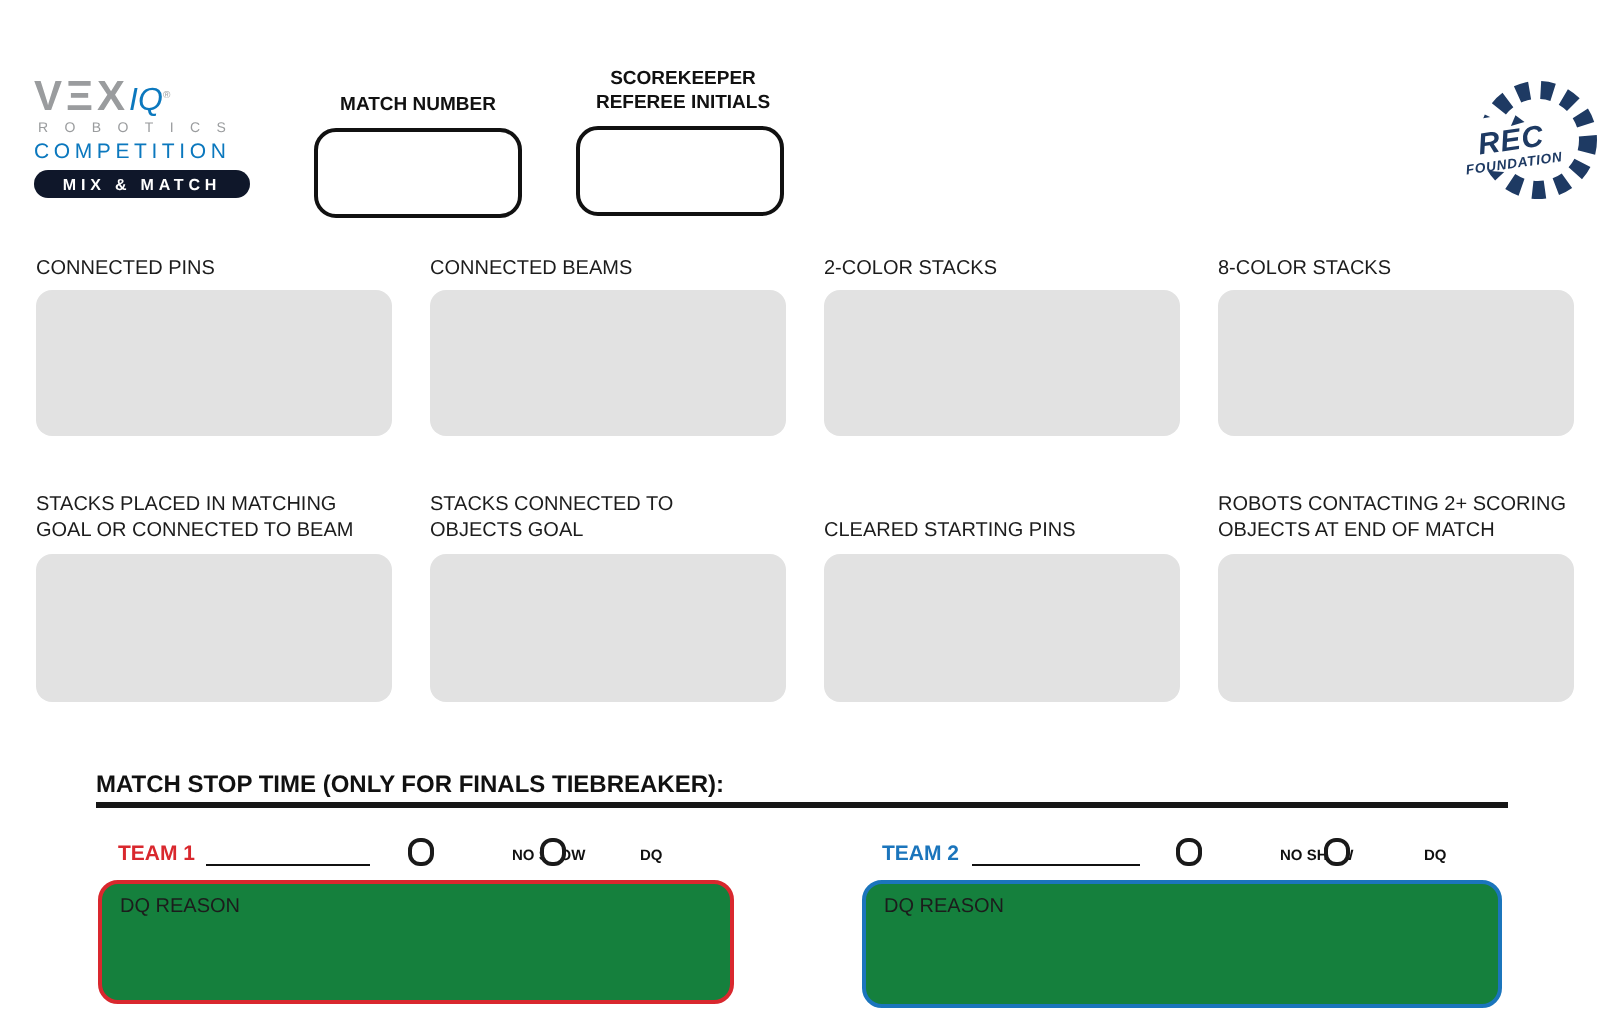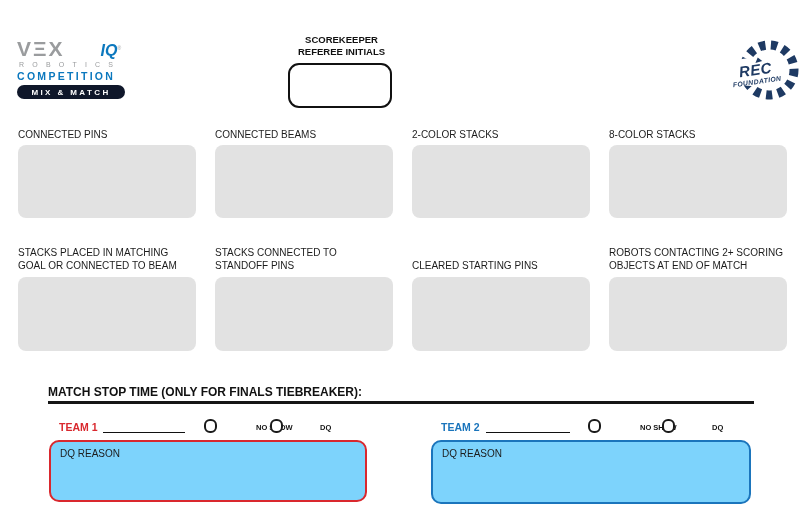--- a/index.html
+++ b/index.html
@@ -7,24 +7,24 @@
   #page {
     position:relative; width:804px; height:513px; background:#ffffff;
     font-family:"Liberation Sans", sans-serif; color:#1a1a1a; overflow:hidden;
   }
   .abs { position:absolute; }
 
   
   .vex-logo { left:17px; top:39px; width:110px; }
   .vex-word { line-height:19px; white-space:nowrap; }
   .vex-letters { font-size:21px; font-weight:700; color:#9A9C9E; letter-spacing:2px; }
-  .vex-iq { font-size:16px; font-weight:700; font-style:italic; color:#0B78BE; letter-spacing:0;margin-left:36px; }
+  .vex-iq { font-size:16px; font-weight:400; font-style:italic; color:#0B78BE; letter-spacing:0; }
   .vex-reg { font-size:5px; color:#9A9C9E; vertical-align:top; }
   .vex-robotics { font-size:7px; color:#9A9C9E; letter-spacing:8.2px; margin:1px 0 0 2px; white-space:nowrap; }
-  .vex-competition { font-size:10.5px; font-weight:700; color:#0B78BE; letter-spacing:2.3px; margin-top:2px; white-space:nowrap; }
+  .vex-competition { font-size:10.5px; font-weight:400; color:#0B78BE; letter-spacing:2.3px; margin-top:2px; white-space:nowrap; }
   .vex-pill { margin-top:3px; width:108px; height:14px; border-radius:7px; background:#0f172a;
     color:#fff; font-size:8px; font-weight:700; letter-spacing:2.4px;
     display:flex; align-items:center; justify-content:center; white-space:nowrap; }
 
   
   .hdr-field { text-align:center; }
   .hdr-label { font-size:9.5px; font-weight:700; line-height:12px; color:#111; white-space:pre-line;margin-top:19px; }
   .hdr-box { margin-top:5px; width:104px; height:45px; background:#fff;
     border:2.4px solid #111; border-radius:11px; }
   #match-field { left:157px; top:28px; width:104px; }
@@ -60,36 +60,40 @@
   .team1 .team-line { left:55px; width:82px; }
   .team2 .team-line { left:56px; width:84px; }
   .cb { position:absolute; top:0; width:13px; height:14px; background:#fff;
     border:2.3px solid #1a1a1a; border-radius:6px; }
   .cb-label { position:absolute; top:4px; font-size:7.5px; font-weight:700; color:#111; white-space:nowrap;padding-left:34px; }
   .team1 .cb-noshow { left:156px; } .team1 .lbl-noshow { left:174px; }
   .team1 .cb-dq { left:222px; }    .team1 .lbl-dq { left:238px; }
   .team2 .cb-noshow { left:158px; } .team2 .lbl-noshow { left:176px; }
   .team2 .cb-dq { left:232px; }    .team2 .lbl-dq { left:248px; }
 
-  .dq-box { border-radius:10px; background:#7dd3fc; padding:6px 9px; font-size:10px; color:#1c1c1c; }
+  .dq-box { border-radius:10px; background:#15803d; padding:6px 9px; font-size:10px; color:#1c1c1c; }
   #dq-box-1 { left:49px; top:440px; width:318px; height:62px; border:2.2px solid #D9282E; }
   #dq-box-2 { left:431px; top:440px; width:320px; height:64px; border:2.2px solid #1B75BC; }
 </style>
 </head>
 <body>
 
 <div id="page">
 
   <div class="abs vex-logo">
     <div class="vex-word"><span class="vex-letters"><span>V</span><span>Ξ</span><span>X</span></span><span class="vex-iq">IQ</span><span class="vex-reg">®</span></div>
     <div class="vex-robotics">ROBOTICS</div>
     <div class="vex-competition">COMPETITION</div>
     <div class="vex-pill">MIX &amp; MATCH</div>
   </div>
 
+  <div class="abs hdr-field" id="match-field">
+    <div class="hdr-label">MATCH NUMBER</div>
+    <div class="hdr-box"></div>
+  </div>
 
   <div class="abs hdr-field" id="scorekeeper-field">
     <div class="hdr-label">SCOREKEEPER
 REFEREE INITIALS</div>
     <div class="hdr-box"></div>
   </div>
 
   <div class="abs" id="rec-logo">
     <svg width="84" height="84" viewBox="0 0 84 84">
       <circle cx="53" cy="42" r="25" fill="none" stroke="#1E3A63" stroke-width="9" stroke-dasharray="6.3 5.6"></circle>
@@ -122,21 +126,21 @@
   </div>
 
   <div class="abs score-row" id="score-row-2">
     <div class="score-cell">
       <div class="score-label">STACKS PLACED IN MATCHING
 GOAL OR CONNECTED TO BEAM</div>
       <div class="score-box"></div>
     </div>
     <div class="score-cell">
       <div class="score-label">STACKS CONNECTED TO
-STANDOFF PINS</div>
+OBJECTS GOAL</div>
       <div class="score-box"></div>
     </div>
     <div class="score-cell">
       <div class="score-label">CLEARED STARTING PINS</div>
       <div class="score-box"></div>
     </div>
     <div class="score-cell">
       <div class="score-label">ROBOTS CONTACTING 2+ SCORING
 OBJECTS AT END OF MATCH</div>
       <div class="score-box"></div>

